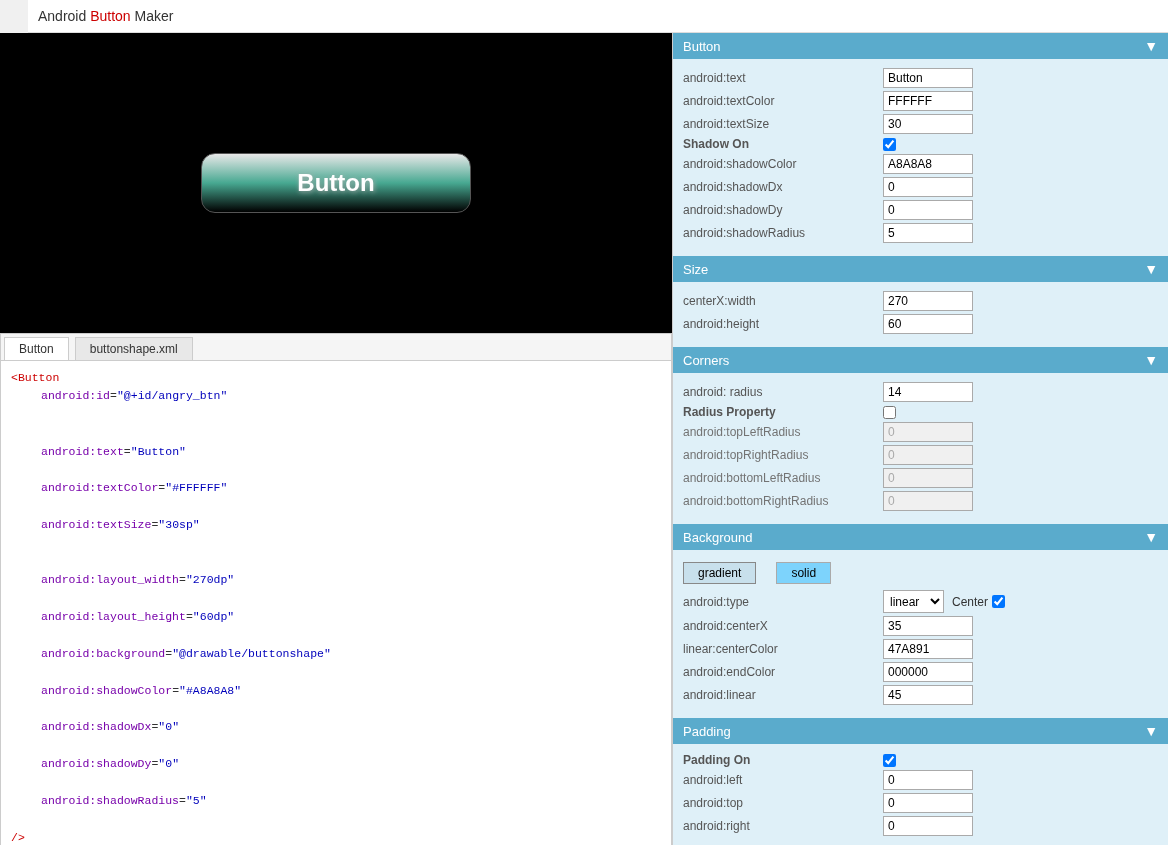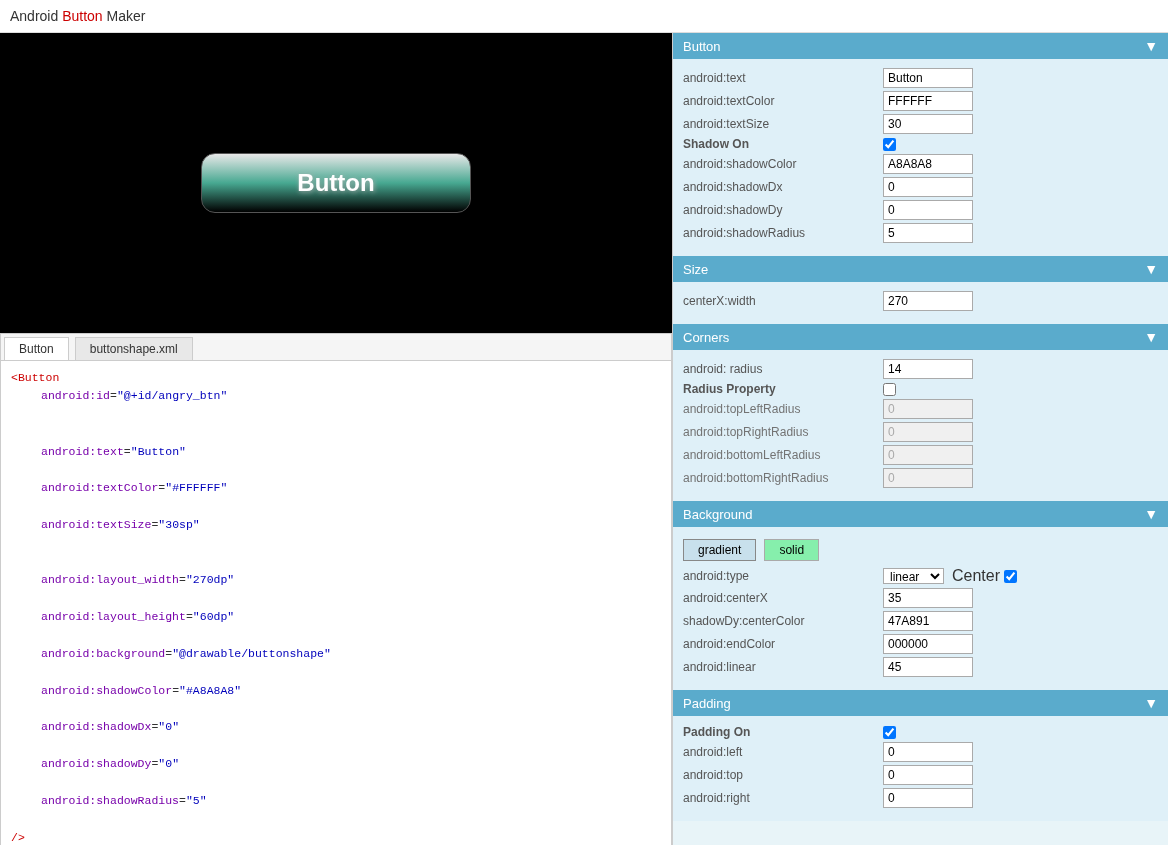--- a/index.html
+++ b/index.html
@@ -1,18 +1,18 @@
 <!DOCTYPE html>
 <html><head>
   <meta charset="utf-8">
   <style>
     * { box-sizing: border-box; margin: 0; padding: 0; }
     body { font-family: Arial, sans-serif; font-size: 12px; background: #f0f0f0; color: #333; }
 
-    #app-title { padding: 8px 10px; font-size: 14px; background: #fff; border-bottom: 1px solid #ddd; }
+    #app-title { padding: 8px 10px; font-size: 14px; background: #fff; border-bottom: 1px solid #ddd; margin-left: 28px; }
     #app-title span.red { color: #cc0000; }
 
     #main-layout { display: flex; width: 1168px; }
 
     #left-panel { width: 672px; display: flex; flex-direction: column; }
 
     #preview-area {
       background: #000;
       height: 300px;
       display: flex;
@@ -92,32 +92,32 @@
     }
 
     .checkbox-row { display: flex; align-items: center; margin: 3px 0; }
     .checkbox-row input[type=checkbox] { margin-right: 4px; }
 
     
     .prop-label.gray { color: #737373; }
     .prop-input.gray { background: #f0f0f0; color: #aaa; }
 
     
-    .bg-tab-row { display: flex; gap: 8px; margin: 6px 0; }
+    .bg-tab-row { display: flex; gap: 20px; margin: 6px 0; }
     .bg-tab {
       padding: 3px 14px;
       border: 1px solid #aaa;
-      background: #86efac;
+      background: #7dd3fc;
       cursor: pointer;
       font-size: 12px;
     }
     .bg-tab.active { background: #c8e0ec; border-color: #888; }
 
     .type-select {
-      height: 16px;
+      height: 23px;
       border: 1px solid #aaa;
       font-size: 12px;
       background: #fff;
       padding: 0 2px;
     }
   </style>
 </head>
 <body>
 
 <div id="app-title">
@@ -204,20 +204,24 @@
     <div>
       <div class="section-header">
         <span>Size</span>
         <span class="chevron">▼</span>
       </div>
       <div class="section-body">
         <div class="prop-row">
           <span class="prop-label">centerX:width</span>
           <input class="prop-input" type="text" value="270" style="">
         </div>
+        <div class="prop-row">
+          <span class="prop-label">android:height</span>
+          <input class="prop-input" type="text" value="60" style="">
+        </div>
       </div>
     </div>
 
     <div>
       <div class="section-header">
         <span>Corners</span>
         <span class="chevron">▼</span>
       </div>
       <div class="section-body">
         <div class="prop-row">
@@ -257,29 +261,29 @@
           <button class="bg-tab active">gradient</button>
           <button class="bg-tab">solid</button>
         </div>
         <div class="prop-row">
           <span class="prop-label">android:type</span>
           <select class="type-select">
             <option>linear</option>
             <option>radial</option>
             <option>sweep</option>
           </select>
-          <span style="margin-left:8px;font-size:16px;">Center</span>
+          <span style="margin-left:8px;font-size:12px;">Center</span>
           <input type="checkbox" checked="" style="margin-left: 4px;">
         </div>
         <div class="prop-row">
           <span class="prop-label">android:centerX</span>
           <input class="prop-input" type="text" value="35" style="">
         </div>
         <div class="prop-row">
-          <span class="prop-label">shadowDy:centerColor</span>
+          <span class="prop-label">linear:centerColor</span>
           <input class="prop-input" type="text" value="47A891" style="">
         </div>
         <div class="prop-row">
           <span class="prop-label">android:endColor</span>
           <input class="prop-input" type="text" value="000000" style="">
         </div>
         <div class="prop-row">
           <span class="prop-label">android:linear</span>
           <input class="prop-input" type="text" value="45" style="">
         </div>

